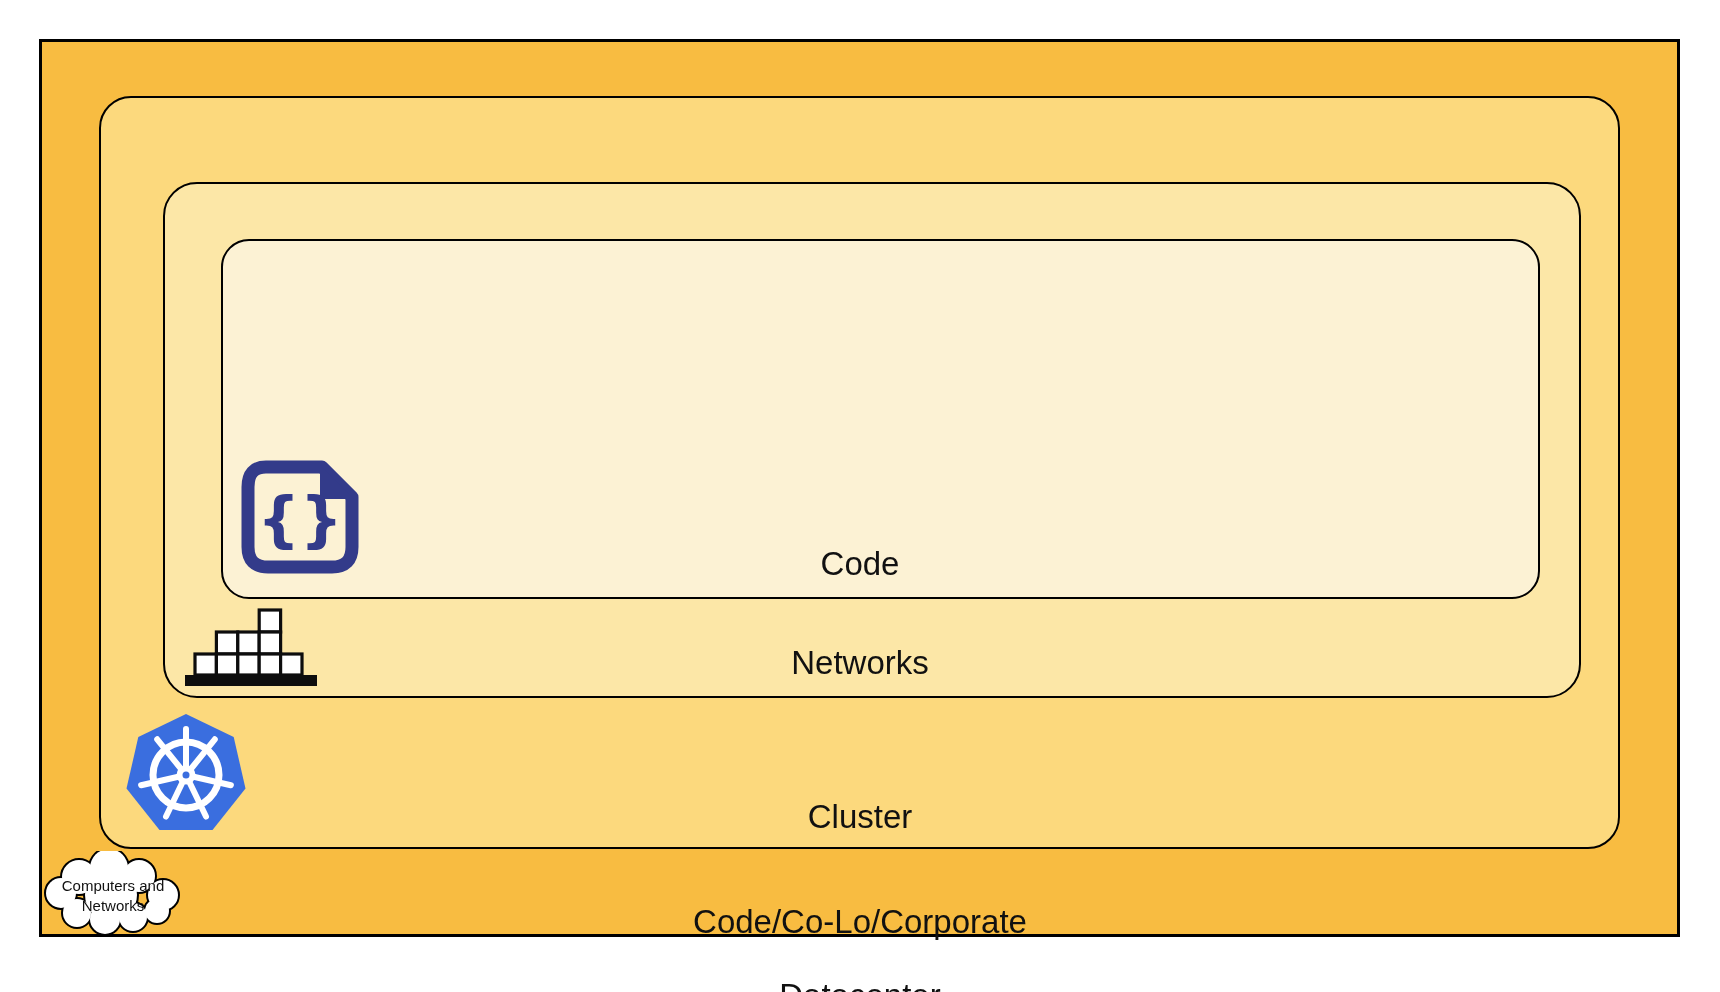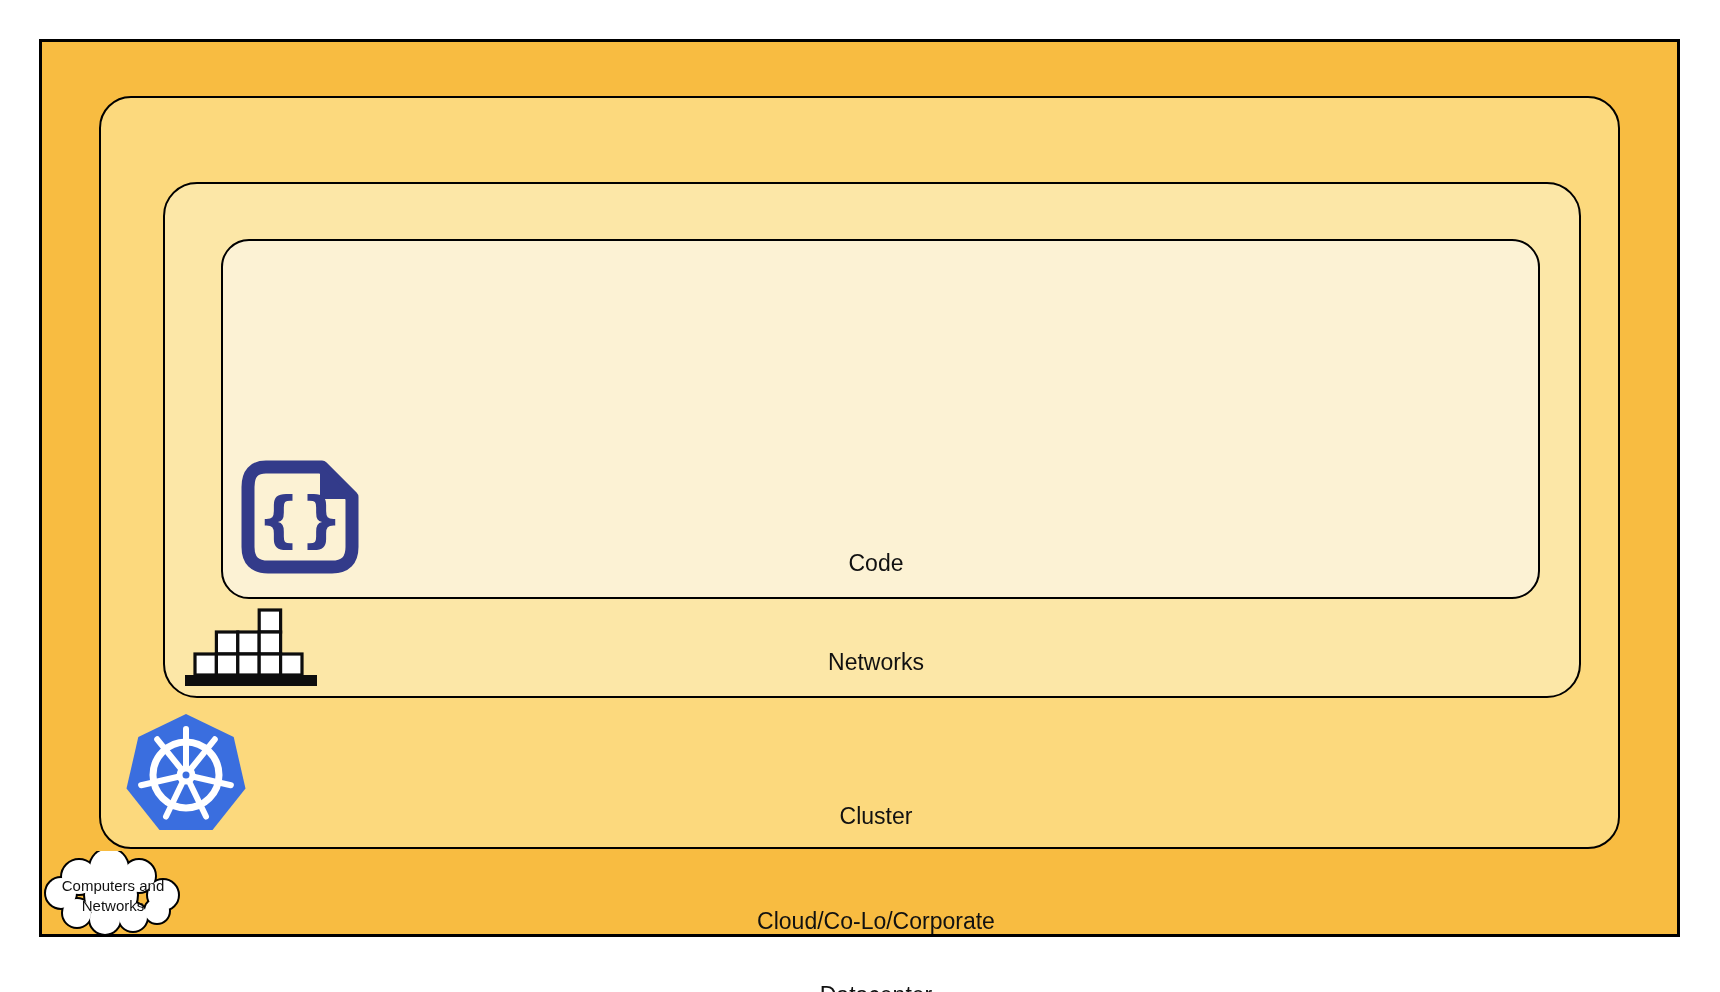--- a/index.html
+++ b/index.html
@@ -6,22 +6,22 @@
   .canvas{
     position:relative;width:1720px;height:992px;background:var(--page-background,#fff);
     font-family:"Liberation Sans",sans-serif;overflow:hidden;
   }
   .layer-box{position:absolute;border:2px solid var(--outline,#000);box-sizing:border-box;}
   .box-datacenter{left:39px;top:39px;width:1641px;height:898px;background:var(--datacenter-fill);border-radius:0;border-width:3px;}
   .box-cluster{left:99px;top:96px;width:1521px;height:753px;background:var(--cluster-fill);border-radius:32px;}
   .box-container{left:163px;top:182px;width:1418px;height:516px;background:var(--container-fill);border-radius:34px;}
   .box-code{left:221px;top:239px;width:1319px;height:360px;background:var(--code-fill);border-radius:28px;}
   .layer-label{
-    position:absolute;left:476px;width:800px;text-align:center;
-    font-size:23px;line-height:37px;color:var(--label-text,#111);white-space:pre-line;
+    position:absolute;left:460px;width:800px;text-align:center;
+    font-size:33px;line-height:37px;color:var(--label-text,#111);white-space:pre-line;
   }
   .label-code{top:545px;}
   .label-container{top:644px;}
   .label-cluster{top:798px;}
   .label-datacenter{top:866px;}
   .icon-abs{position:absolute;}
   .ic-code{left:238px;top:457px;}
   .ic-container{left:183px;top:607px;}
   .ic-k8s{left:123px;top:711px;}
   .ic-cloud{left:41px;top:851px;}
@@ -100,17 +100,17 @@
       <circle cx="70" cy="44" r="26"></circle>
     </g>
     <text class="cloud-text" x="72" y="40" text-anchor="middle">Computers and</text>
     <text class="cloud-text" x="72" y="60" text-anchor="middle">Networks</text>
   </svg>
 
   <div class="layer-label label-code">Code</div>
   <div class="layer-label label-container">Networks</div>
   <div class="layer-label label-cluster">Cluster</div>
   <div class="layer-label label-datacenter">
-    <div>Cloud/Co-Lo/Corporate</div>
+    <div>Code/Co-Lo/Corporate</div>
     <div>Datacenter</div>
   </div>
 
 </div>
 
 </body></html>

